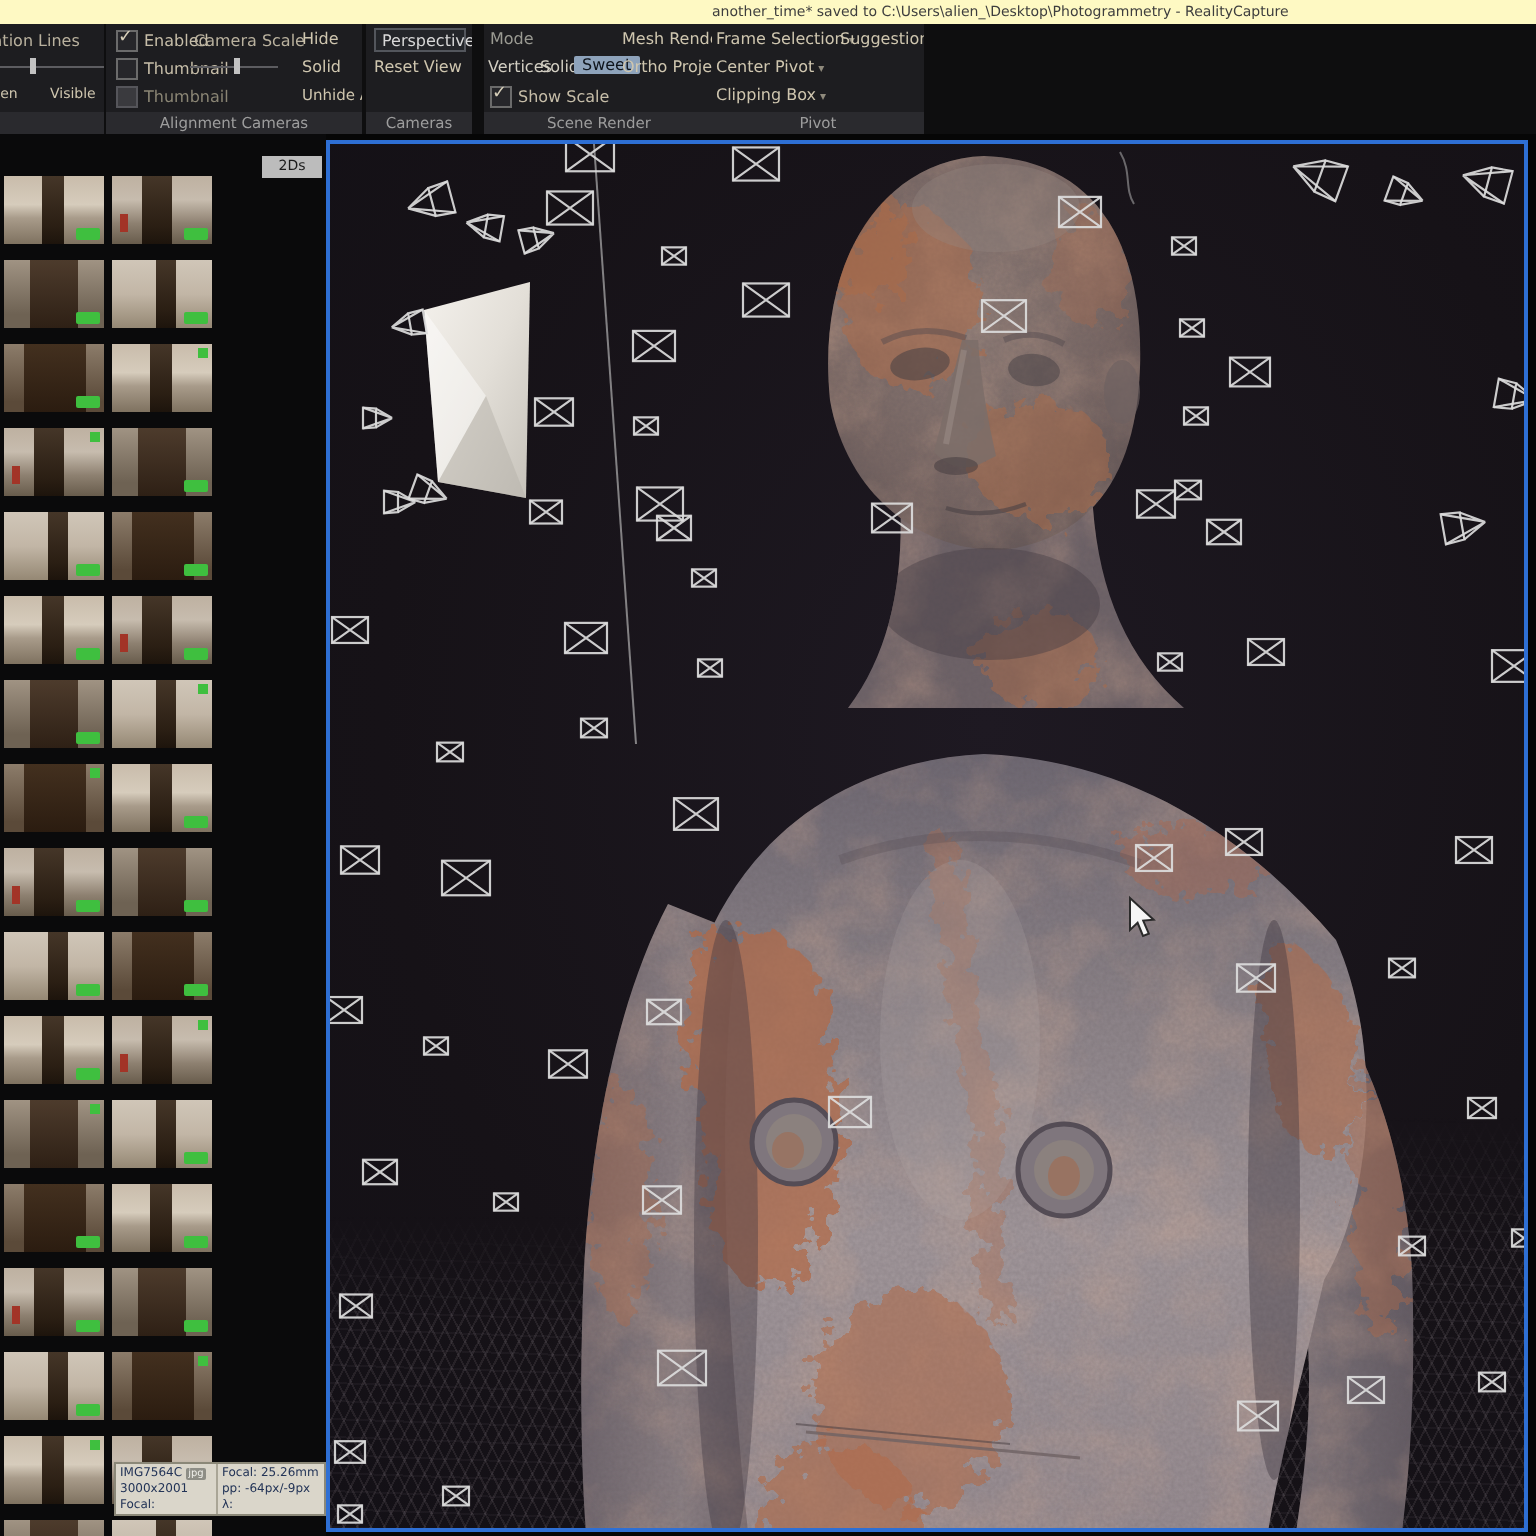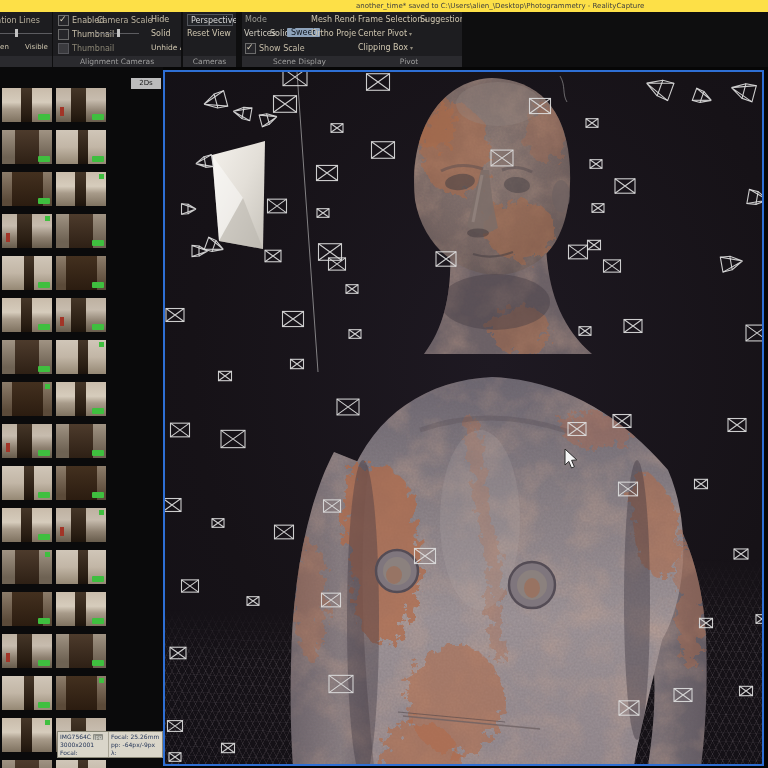--- a/index.html
+++ b/index.html
@@ -1,19 +1,19 @@
 <!DOCTYPE html>
 <html><head>
 <meta charset="utf-8">
 <style>
   html,body{margin:0;padding:0}
   body{width:768px;height:768px;background:#060606;font-family:"DejaVu Sans",sans-serif;overflow:hidden;position:relative;color:#ccc}
 
   
-  #titlebar{position:absolute;left:0;top:0;width:768px;height:12px;background:#fde047}
+  #titlebar{position:absolute;left:0;top:0;width:768px;height:12px;background:#fef9c3}
   #titlebar span{position:absolute;left:356px;top:2px;font-size:7px;color:#3e3e3e;white-space:nowrap}
 
   
   #ribbon{position:absolute;left:0;top:12px;width:768px;height:55px;background:#0e0e0f}
   .panel{position:absolute;top:0;height:55px;background:#1d1d20;overflow:hidden}
   .sect{position:absolute;left:0;right:0;bottom:0;height:11px;background:#2a2a2e;color:#9d9d9d;font-size:7.5px;text-align:center;line-height:11px}
   .lbl{position:absolute;font-size:8px;color:#b9b19e;white-space:nowrap}
   .btn{position:absolute;font-size:8px;color:#cfc6af;white-space:nowrap;cursor:default}
   .caret{font-size:6px;color:#8f8a7c;margin-left:2px}
   .cbrow{position:absolute;display:flex;align-items:center;gap:3px;font-size:8px;color:#c6bda8;white-space:nowrap}
@@ -122,21 +122,21 @@
     <div class="lbl" style="left:3px;top:3px;color:#9a9a92">Mode</div>
     <div class="btn" style="left:69px;top:3px">Mesh Render</div>
     <div class="mode-btn" style="left:2px;top:17px">Vertices</div>
     <div class="mode-btn" style="left:28px;top:17px">Solid</div>
     <div class="mode-btn selected" style="left:45px;top:16px">Sweet</div>
     <div class="btn" style="left:69px;top:17px">Ortho Projection</div>
     <label class="cbrow" style="left:3px;top:31px">
       <span class="cb checked"></span>
       <span>Show Scale</span>
     </label>
-    <div class="sect">Scene Display</div>
+    <div class="sect">Scene Render</div>
   </div>
 
   <div class="panel" style="left:356px;width:106px">
     <div class="btn" style="left:2px;top:3px"><span>Frame Selection</span><span class="caret">▾</span></div>
     <div class="btn" style="left:64px;top:3px"><span>Suggestions</span></div>
     <div class="btn" style="left:2px;top:17px"><span>Center Pivot</span><span class="caret">▾</span></div>
     <div class="btn" style="left:2px;top:31px"><span>Clipping Box</span><span class="caret">▾</span></div>
     <div class="sect">Pivot</div>
   </div>
 </div>

